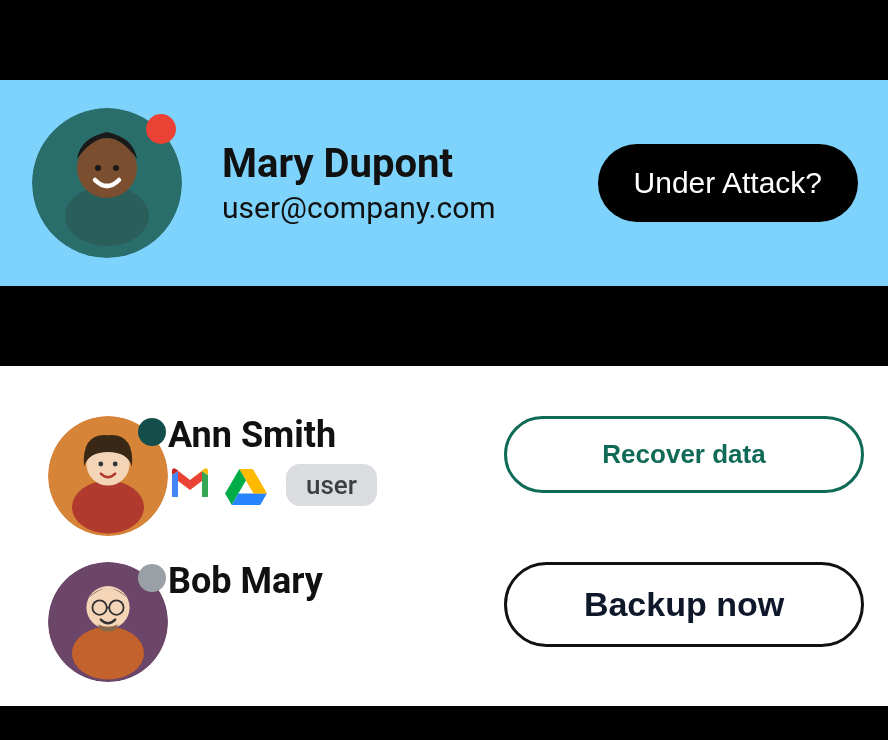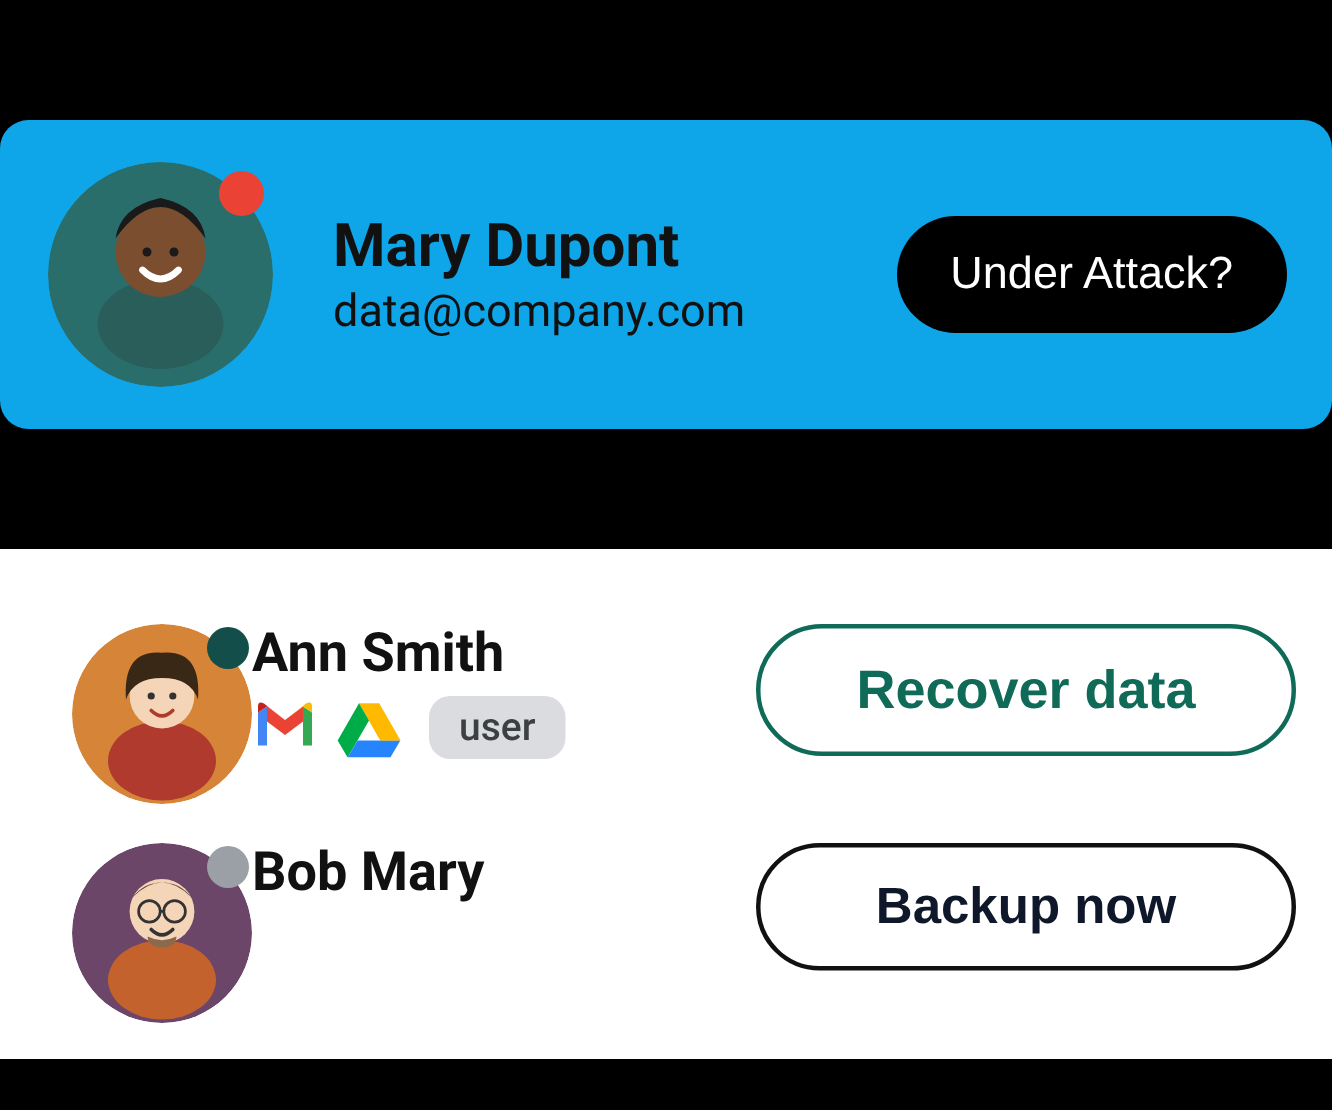--- a/index.html
+++ b/index.html
@@ -6,27 +6,26 @@
     body {
       font-family: -apple-system, BlinkMacSystemFont, 'Segoe UI', Roboto, sans-serif;
       background: #000;
       width: 888px;
       height: 740px;
       overflow: hidden;
     }
 
     
     .card-top {
-      background: #0ea5e9;
+      background: #7dd3fc;
       margin-top: 80px;
       padding: 28px 30px 28px 32px;
       display: flex;
       align-items: center;
       gap: 40px;
-      border-radius: 19px;
     }
     .avatar-wrap {
       position: relative;
       flex-shrink: 0;
     }
     .avatar-lg {
       width: 150px;
       height: 150px;
       border-radius: 50%;
       display: block;
@@ -113,21 +112,21 @@
       color: #3c4043;
       font-size: 26px;
       font-weight: 500;
       padding: 6px 20px;
       border-radius: 14px;
       margin-left: 6px;
     }
     .btn-outline-teal {
       background: #fff;
       color: #0f6b58;
-      font-size: 36px;
+      font-size: 26px;
       font-weight: 600;
       padding: 20px 38px;
       border-radius: 48px;
       border: 3px solid #0f6b58;
       cursor: pointer;
       width: 360px;
       flex-shrink: 0;
     }
     .btn-outline-black {
       background: #fff;
@@ -156,21 +155,21 @@
       <circle cx="50" cy="40" r="20" fill="#7a4e2e"></circle>
       <path d="M30 34 Q50 6 70 34 Q68 20 50 16 Q32 20 30 34" fill="#1a1a1a"></path>
       <circle cx="44" cy="40" r="2" fill="#1a1a1a"></circle>
       <circle cx="56" cy="40" r="2" fill="#1a1a1a"></circle>
       <path d="M42 48 Q50 56 58 48" stroke="#fff" stroke-width="3" fill="none" stroke-linecap="round"></path>
     </svg>
     <div class="status-dot dot-red"></div>
   </div>
   <div class="name-block">
     <div class="name-lg">Mary Dupont</div>
-    <div class="email-lg">data@company.com</div>
+    <div class="email-lg">user@company.com</div>
   </div>
   <button class="btn-dark">Under Attack?</button>
 </div>
 
 <div class="card-bottom">
 
   <div class="row">
     <div class="avatar-wrap">
       <svg class="avatar-md" viewBox="0 0 100 100">
         <circle cx="50" cy="50" r="50" fill="#d68438"></circle>

